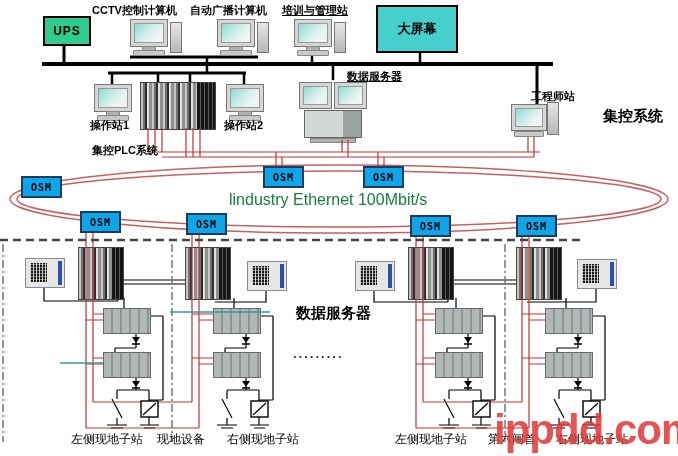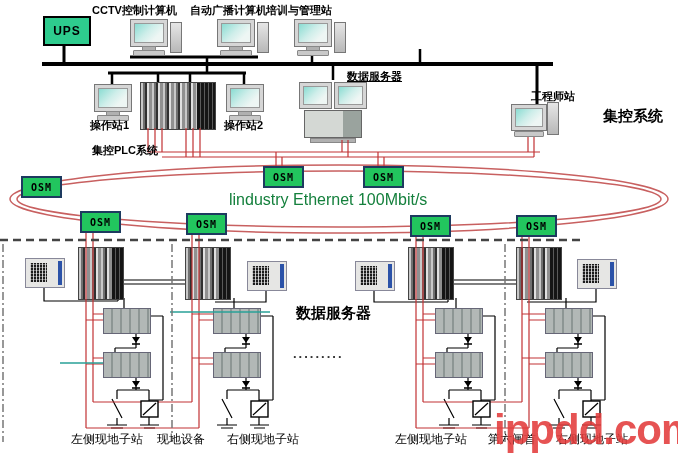--- a/index.html
+++ b/index.html
@@ -25,21 +25,21 @@
         background:repeating-linear-gradient(90deg,#151515 0 3px,#5a5a5a 3px 4px);}
   .iomod{position:absolute;width:46px;height:24px;border:1px solid #667;z-index:2;
         background:repeating-linear-gradient(90deg,#b2b8b6 0 7px,#8d9694 7px 9px);}
   .hmi{position:absolute;width:38px;height:28px;background:#e6e6e4;border:1px solid #889;z-index:2;}
   .hmi .qr{position:absolute;left:4px;top:4px;width:17px;height:19px;background:#d9d9d9;
         background-image:repeating-linear-gradient(90deg,rgba(255,255,255,.75) 0 1px,transparent 1px 3px),
                          repeating-linear-gradient(0deg,#1b1b1b 0 2px,#777 2px 3px);}
   .hmi .strip{position:absolute;right:2px;top:2px;bottom:2px;width:4px;background:#2b52a8;}
   .srv{position:absolute;border:1px solid #666;z-index:2;
         background:linear-gradient(90deg,#d4d8d4 0 68%,#9aa39e 68% 100%);}
-  .osm{position:absolute;width:37px;height:18px;background:#22c55e;border:2px solid #1d3a5f;
+  .osm{position:absolute;width:37px;height:18px;background:#0ea5e9;border:2px solid #1d3a5f;
         display:flex;align-items:center;justify-content:center;z-index:4;
         font:bold 10px "DejaVu Sans Mono",monospace;letter-spacing:1px;color:#000;}
   .ringlbl{position:absolute;left:229px;top:191px;font-size:16px;color:#15803d;z-index:2;}
   .seclbl{position:absolute;font-weight:bold;font-size:15px;color:#000;z-index:4;}
   .botlbl{position:absolute;top:431px;font-weight:normal;font-size:12px;color:#000;text-align:center;z-index:4;}
   .dots{position:absolute;left:293px;top:346px;font-weight:bold;font-size:13px;letter-spacing:2px;color:#333;z-index:2;}
   .watermark{position:absolute;left:494px;top:406px;font-size:42px;font-weight:bold;
         color:rgba(226,59,59,.88);letter-spacing:-1px;z-index:5;}
 </style>
 </head>
@@ -83,24 +83,27 @@
         <polygon points="574,381 582,381 578,387"></polygon>
     </g>
     <g stroke="#000" stroke-width="1.4">
       <path d="M132 344 H140 M132 388 H140 M242 344 H250 M242 388 H250 M464 344 H472 M464 388 H472 M574 344 H582 M574 388 H582"></path>
     </g>
   </svg>
 
   <div class="ups">
       <span>UPS</span>
     </div>
+  <div class="bigscreen">
+      <span>大屏幕</span>
+    </div>
 
   <div class="lbl" style="left:92px;top:3px;">CCTV控制计算机</div>
   <div class="lbl" style="left:190px;top:3px;">自动广播计算机</div>
-  <div class="lbl" style="left:266px;top:3px;">培训与管理站</div>
+  <div class="lbl" style="left:282px;top:3px;text-decoration:underline;">培训与管理站</div>
 
   <div class="mon" style="left:130px;top:19px;width:36px;height:26px;">
       <div class="scr"></div>
     </div>
   <div class="stand" style="left:142px;top:46px;width:12px;height:3px;"></div>
   <div class="kbd" style="left:133px;top:50px;width:30px;height:4px;"></div>
   <div class="tower" style="left:170px;top:22px;width:10px;height:29px;"></div>
 
   <div class="mon" style="left:217px;top:19px;width:36px;height:26px;">
       <div class="scr"></div>

